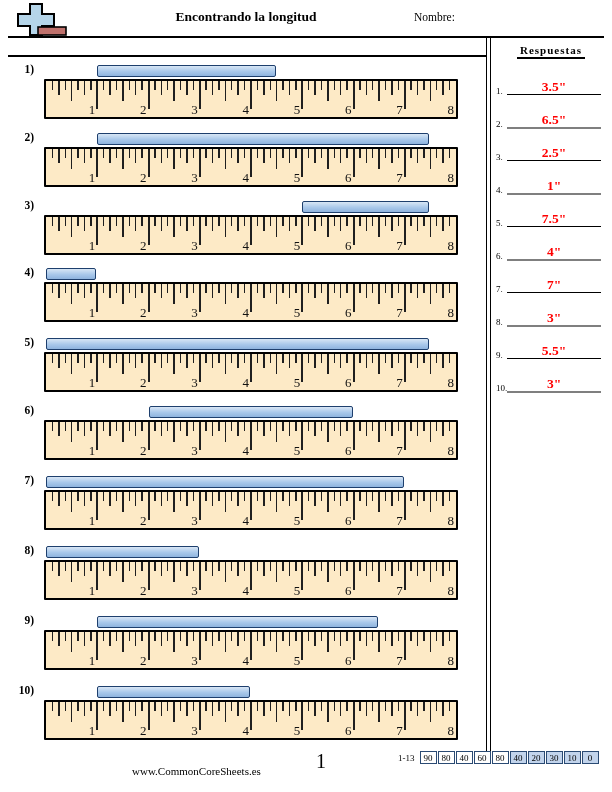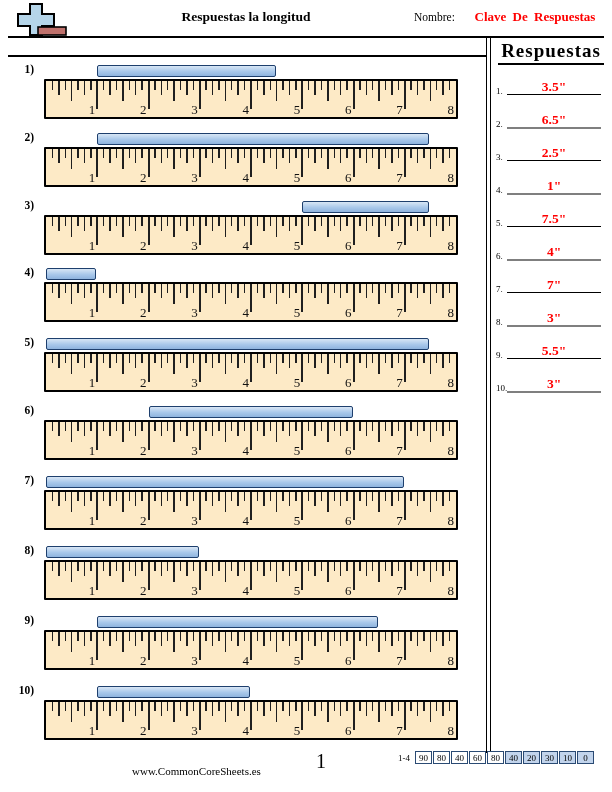--- a/index.html
+++ b/index.html
@@ -16,21 +16,21 @@
               font-size:13px;font-weight:bold;color:#f00;word-spacing:3px;}
   .instruction{position:absolute;left:12px;top:40px;font-size:11.2px;font-weight:bold;}
   .rule-instr{position:absolute;left:8px;width:478px;top:55px;height:1.5px;background:#000;}
 
   
   .divider{position:absolute;left:486px;top:37px;width:3px;height:716px;
            border-left:1.6px solid #000;border-right:1.6px solid #000;}
 
   
   .ans-title{position:absolute;left:492px;width:118px;top:40px;text-align:center;}
-  .ans-title span{display:inline-block;font-size:19px;font-weight:bold;letter-spacing:1px;
+  .ans-title span{display:inline-block;font-size:11px;font-weight:bold;letter-spacing:1px;
                   border-bottom:2px solid #000;padding:0 3px 1px 3px;}
   .ans-item{position:absolute;left:492px;width:118px;height:15px;}
   .ans-num{position:absolute;left:4px;bottom:-3px;font-size:9px;}
   .ans-line{position:absolute;left:15px;right:9px;top:0;height:16px;
             display:flex;align-items:flex-end;justify-content:center;}
   .line-odd{border-bottom:1.2px solid #000;}
   .line-even{border-bottom:2.3px solid #7f7f7f;}
   .ans-val{color:#f00;font-weight:bold;font-size:13.5px;line-height:14px;}
 
   
@@ -65,23 +65,22 @@
 </style>
 </head>
 <body>
 
 <div class="page">
 
   <svg class="hdr-icon" width="58" height="35" viewBox="0 0 58 35">
     <path d="M20,2 h12 v10 h12 v12 h-12 v9 h-12 v-9 h-12 v-12 h12 z" fill="#b5d5e9" stroke="#000" stroke-width="2"></path>
     <rect x="28" y="25" width="28" height="8" fill="#bf716c" stroke="#000" stroke-width="1.6"></rect>
   </svg>
-  <div class="title">Respuestas la longitud</div>
+  <div class="title">Encontrando la longitud</div>
   <div class="name-label">Nombre:</div>
-  <div class="name-value">Clave De Respuestas</div>
   <div class="rule-top"></div>
   <div class="rule-instr"></div>
   <div class="divider"></div>
 
   <div class="ans-title">
     <span>Respuestas</span>
   </div>
   <div>
   <div class="ans-item" style="top: 78px;">
     <span class="ans-num">1.</span>
@@ -932,21 +931,21 @@
           <div class="inch-num" style="left: 290.5px;">6</div>
           <div class="inch-num" style="left: 341.75px;">7</div>
           <div class="inch-num" style="left: 393px;">8</div>
         </div>
   </div>
 </div>
 
   <div class="website">www.CommonCoreSheets.es</div>
   <div class="page-num">1</div>
   <div class="score">
-    <span class="score-label">1-4</span>
+    <span class="score-label">1-13</span>
     <span style="display:flex;">
         <div class="score-cell">90</div>
         <div class="score-cell">80</div>
         <div class="score-cell">40</div>
         <div class="score-cell">60</div>
         <div class="score-cell">80</div>
         <div class="score-cell hl">40</div>
         <div class="score-cell hl">20</div>
         <div class="score-cell hl">30</div>
         <div class="score-cell hl">10</div>

